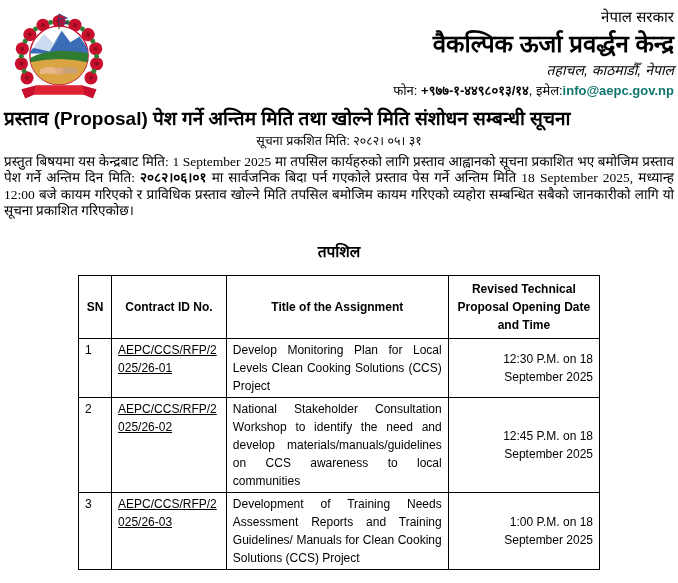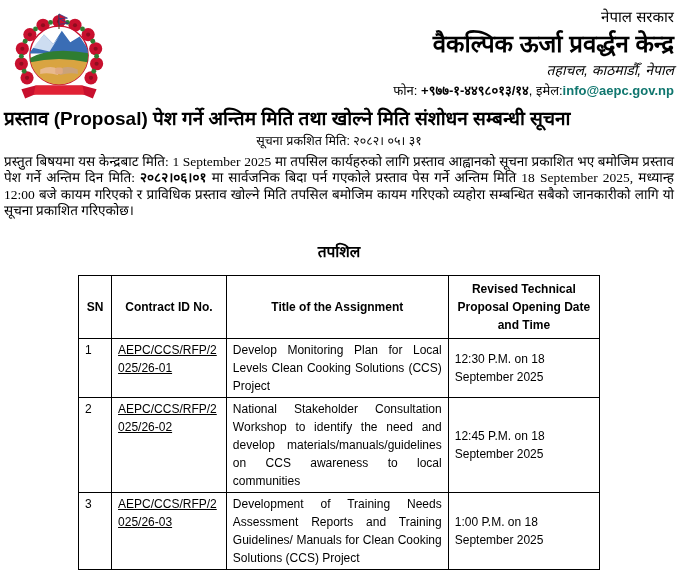--- a/index.html
+++ b/index.html
@@ -40,21 +40,21 @@
   table.sched { width:522px; margin:0 auto; border-collapse:collapse; font-size:12px; }
   table.sched th, table.sched td { border:1.5px solid #000; padding:2px 6px; line-height:1.5; }
   table.sched th { text-align:center; vertical-align:middle; font-weight:bold; padding:4px 6px; }
   col.c-sn  { width:35px; }
   col.c-cid { width:145px; }
   col.c-ttl { width:253px; }
   col.c-opn { width:197px; }
   td.sn  { text-align:left; vertical-align:top; padding-left:7px; }
   td.cid { text-align:left; vertical-align:top; word-break:break-all; padding:2px 10px;text-decoration:underline; }
   td.ttl { text-align:justify; vertical-align:top; }
-  td.opn { text-align:left; vertical-align:middle; padding:2px 14px; }
+  td.opn { text-align:right; vertical-align:middle; padding:2px 14px; }
 </style>
 </head>
 <body>
 
 <div class="doc">
 
   <svg class="emblem" viewBox="0 0 100 106">
 
     <g>
       <g fill="#c8102e">

